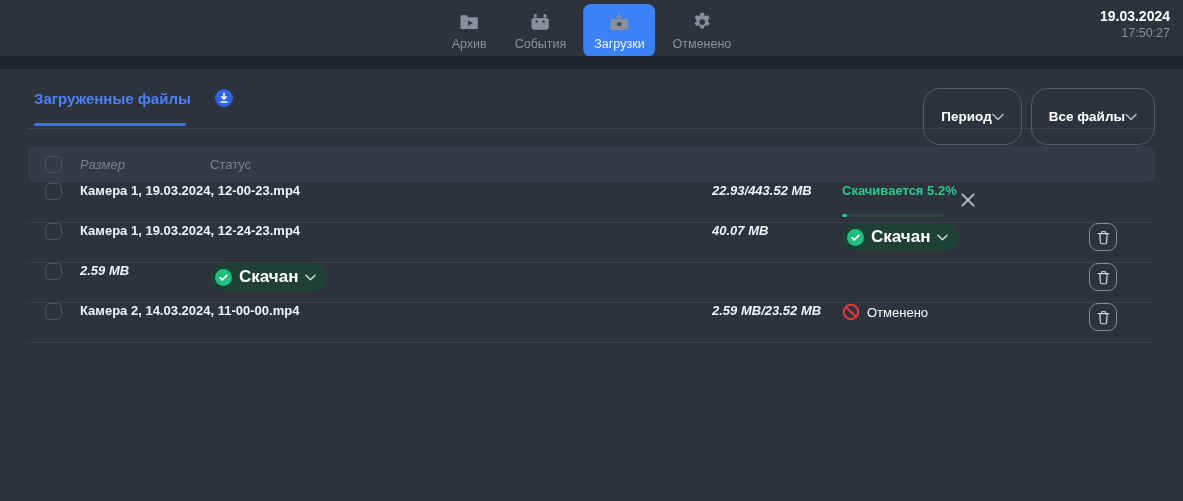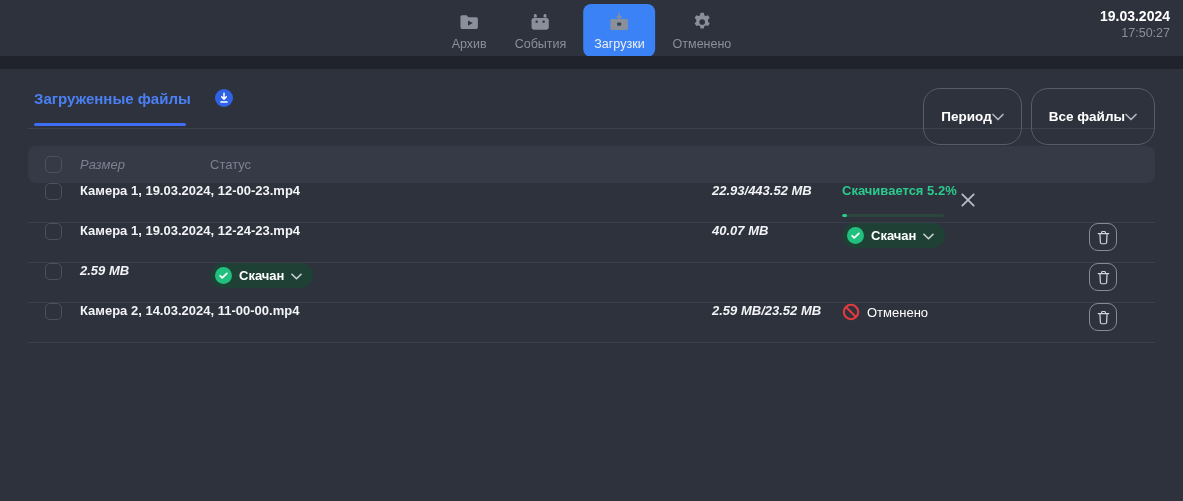--- a/index.html
+++ b/index.html
@@ -83,21 +83,21 @@
   .dl-col { display:flex; flex-direction:column; gap:16px; width:102px; }
   .dl-text { color:#2acb8d; font-weight:600; font-size:13px; white-space:nowrap; }
   .dl-track { height:3px; border-radius:2px; background:#2b473d; overflow:hidden; }
   .dl-fill { height:100%; background:#2acb8d; border-radius:2px; }
   .cancel-x { margin-left:14px; cursor:pointer; display:flex; color:#b6bbc4; background:none; border:none; padding:2px; }
 
   
   .status-pill {
     display:flex; align-items:center; gap:7px; cursor:pointer;
     background:#1f4035; border-radius:14px; padding:4px 11px 4px 5px;
-    border:none; color:#ffffff; font-size:13px; font-weight:600; font-family:inherit;
+    border:none; color:#ffffff; font-size:17px; font-weight:600; font-family:inherit;
   }
   .status-pill .chev { color:#cfd3da; display:flex; margin-top:1px; }
 
   
   .status-cancelled { display:flex; align-items:center; gap:7px; color:#ffffff; font-weight:400; }
 
   .trash-btn {
     width:28px; height:28px; border:1.4px solid #848a97; border-radius:9px;
     background:transparent; display:flex; align-items:center; justify-content:center;
     cursor:pointer; color:#cfd3da;

